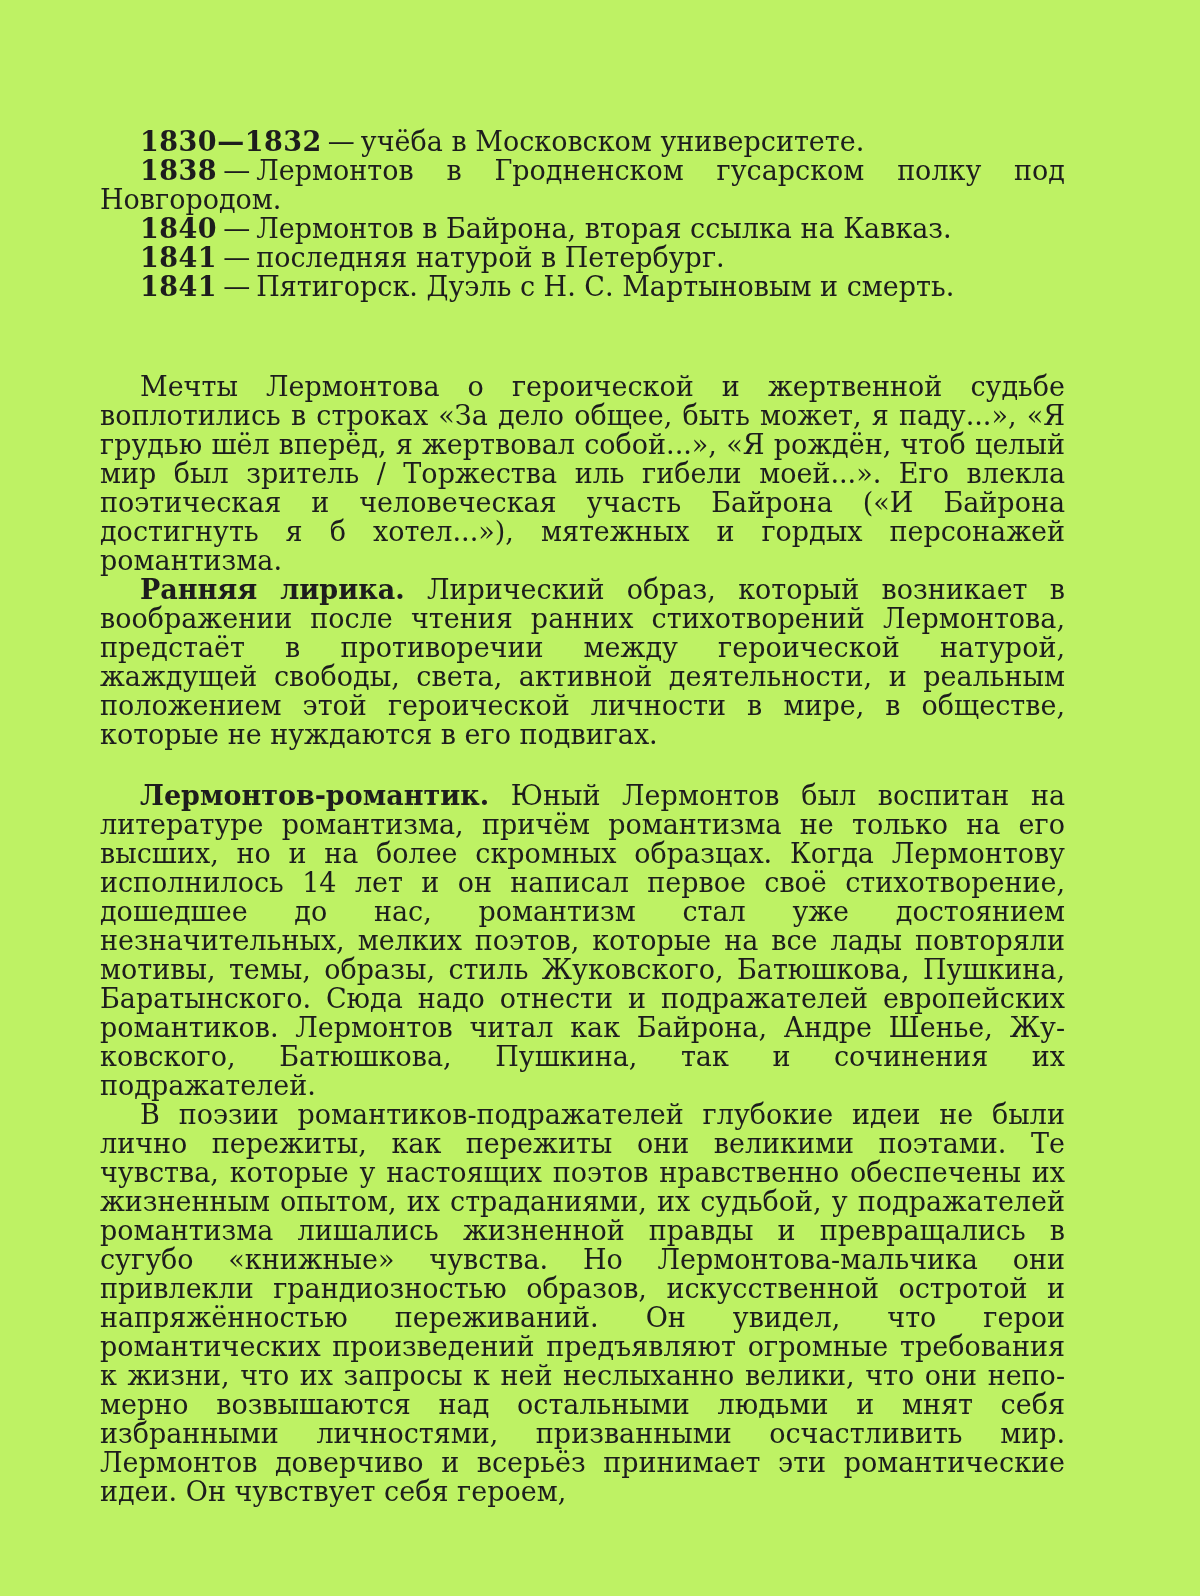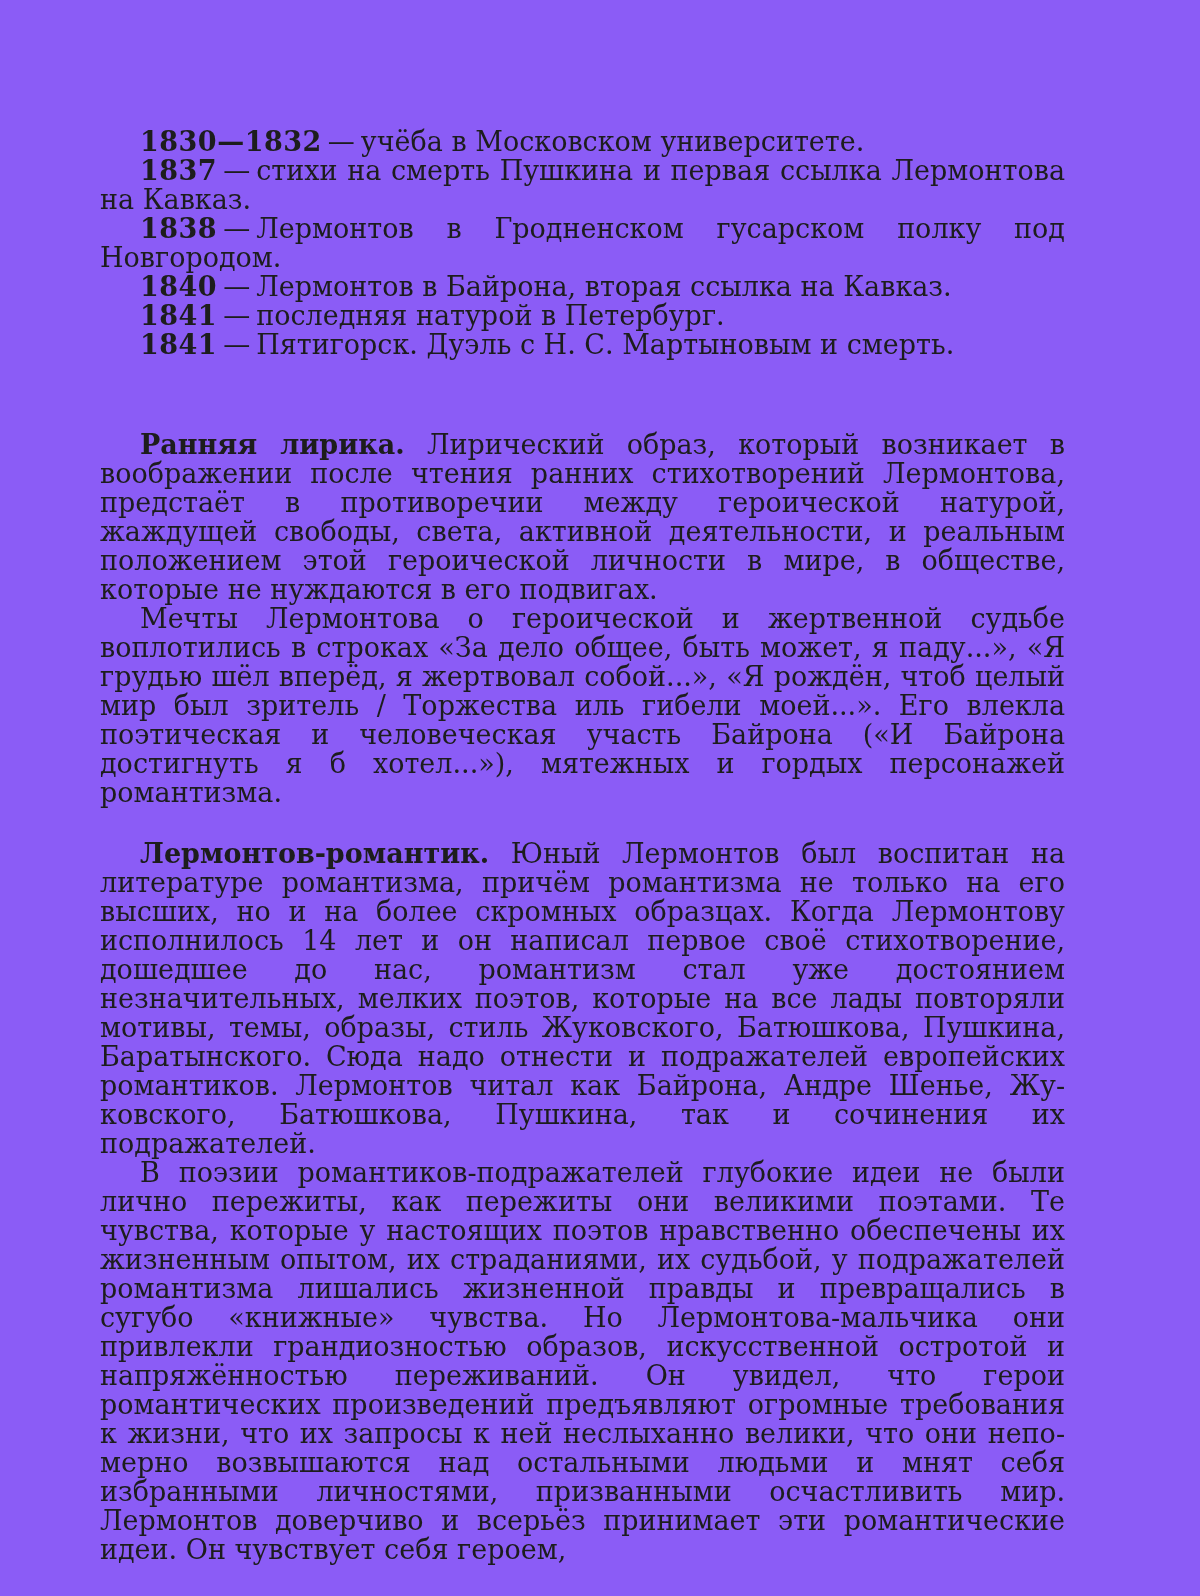--- a/index.html
+++ b/index.html
@@ -6,21 +6,21 @@
     margin: 0;
     padding: 0;
     background: #fbfbfb;
   }
   .page {
     position: relative;
     box-sizing: border-box;
     width: 1200px;
     height: 1596px;
     padding: 127px 135px 0 100px;
-    background: #8b5cf6;
+    background: #bef264;
     font-family: "DejaVu Serif", "Liberation Serif", serif;
     font-size: 27px;
     line-height: 29px;
     color: #1d1d1d;
     overflow: hidden;
   }
   .timeline {
     margin-bottom: 71px;
   }
   .timeline p {
@@ -52,43 +52,40 @@
 </head>
 <body>
 
 <div class="page">
 
   <section class="timeline">
     <p>
       <span class="years">1830—1832</span><span class="dash">—</span><span>учёба в Московском университете.</span>
     </p>
     <p>
-      <span class="years">1837</span><span class="dash">—</span><span>стихи на смерть Пушкина и первая ссылка Лермонтова на Кавказ.</span>
-    </p>
-    <p>
       <span class="years">1838</span><span class="dash">—</span><span>Лермонтов в Гродненском гусарском полку под Новгородом.</span>
     </p>
     <p>
       <span class="years">1840</span><span class="dash">—</span><span>Лермонтов в Байрона, вторая ссылка на Кавказ.</span>
     </p>
     <p>
       <span class="years">1841</span><span class="dash">—</span><span>последняя натурой в Петербург.</span>
     </p>
     <p>
       <span class="years">1841</span><span class="dash">—</span><span>Пятигорск. Дуэль с Н. С. Мартыновым и смерть.</span>
     </p>
   </section>
 
   <section class="body-text">
     <p>
+      <span>Мечты Лермонтова о героической и жертвенной судьбе воплоти­лись в строках «За дело общее, быть может, я паду...», «Я грудью шёл вперёд, я жертвовал собой...», «Я рождён, чтоб целый мир был зритель / Торжества иль гибели моей...». Его влекла поэтическая и человеческая участь Байрона («И Байрона достигнуть я б хотел...»), мятежных и гордых персонажей романтизма.</span>
+    </p>
+    <p>
       <span class="lead">Ранняя лирика.</span>
       <span>Лирический образ, который возникает в вообра­жении после чтения ранних стихотворений Лермонтова, предстаёт в противоречии между героической натурой, жаждущей свободы, све­та, активной деятельности, и реальным положением этой героической личности в мире, в обществе, которые не нуждаются в его подвигах.</span>
-    </p>
-    <p>
-      <span>Мечты Лермонтова о героической и жертвенной судьбе воплоти­лись в строках «За дело общее, быть может, я паду...», «Я грудью шёл вперёд, я жертвовал собой...», «Я рождён, чтоб целый мир был зритель / Торжества иль гибели моей...». Его влекла поэтическая и человеческая участь Байрона («И Байрона достигнуть я б хотел...»), мятежных и гордых персонажей романтизма.</span>
     </p>
     <p class="sec-gap">
       <span class="lead">Лермонтов-романтик.</span>
       <span>Юный Лермонтов был воспитан на литерату­ре романтизма, причём романтизма не только на его высших, но и на более скромных образцах. Когда Лермонтову исполнилось 14 лет и он написал первое своё стихотворение, дошедшее до нас, романтизм стал уже достоянием незначительных, мелких поэтов, которые на все ла­ды повторяли мотивы, темы, образы, стиль Жуковского, Батюшкова, Пушкина, Баратынского. Сюда надо отнести и подражателей европей­ских романтиков. Лермонтов читал как Байрона, Андре Шенье, Жу­ковского, Батюшкова, Пушкина, так и сочинения их подражателей.</span>
     </p>
     <p>
       <span>В поэзии романтиков-подражателей глубокие идеи не были лично пережиты, как пережиты они великими поэтами. Те чувства, которые у настоящих поэтов нравственно обеспечены их жизненным опытом, их страданиями, их судьбой, у подражателей романтизма лишались жизненной правды и превращались в сугубо «книжные» чувства. Но Лермонтова-мальчика они привлекли грандиозностью образов, искус­ственной остротой и напряжённостью переживаний. Он увидел, что герои романтических произведений предъявляют огромные требова­ния к жизни, что их запросы к ней неслыханно велики, что они непо­мерно возвышаются над остальными людьми и мнят себя избранными личностями, призванными осчастливить мир. Лермонтов доверчиво и всерьёз принимает эти романтические идеи. Он чувствует себя героем,</span>
     </p>
   </section>
 

